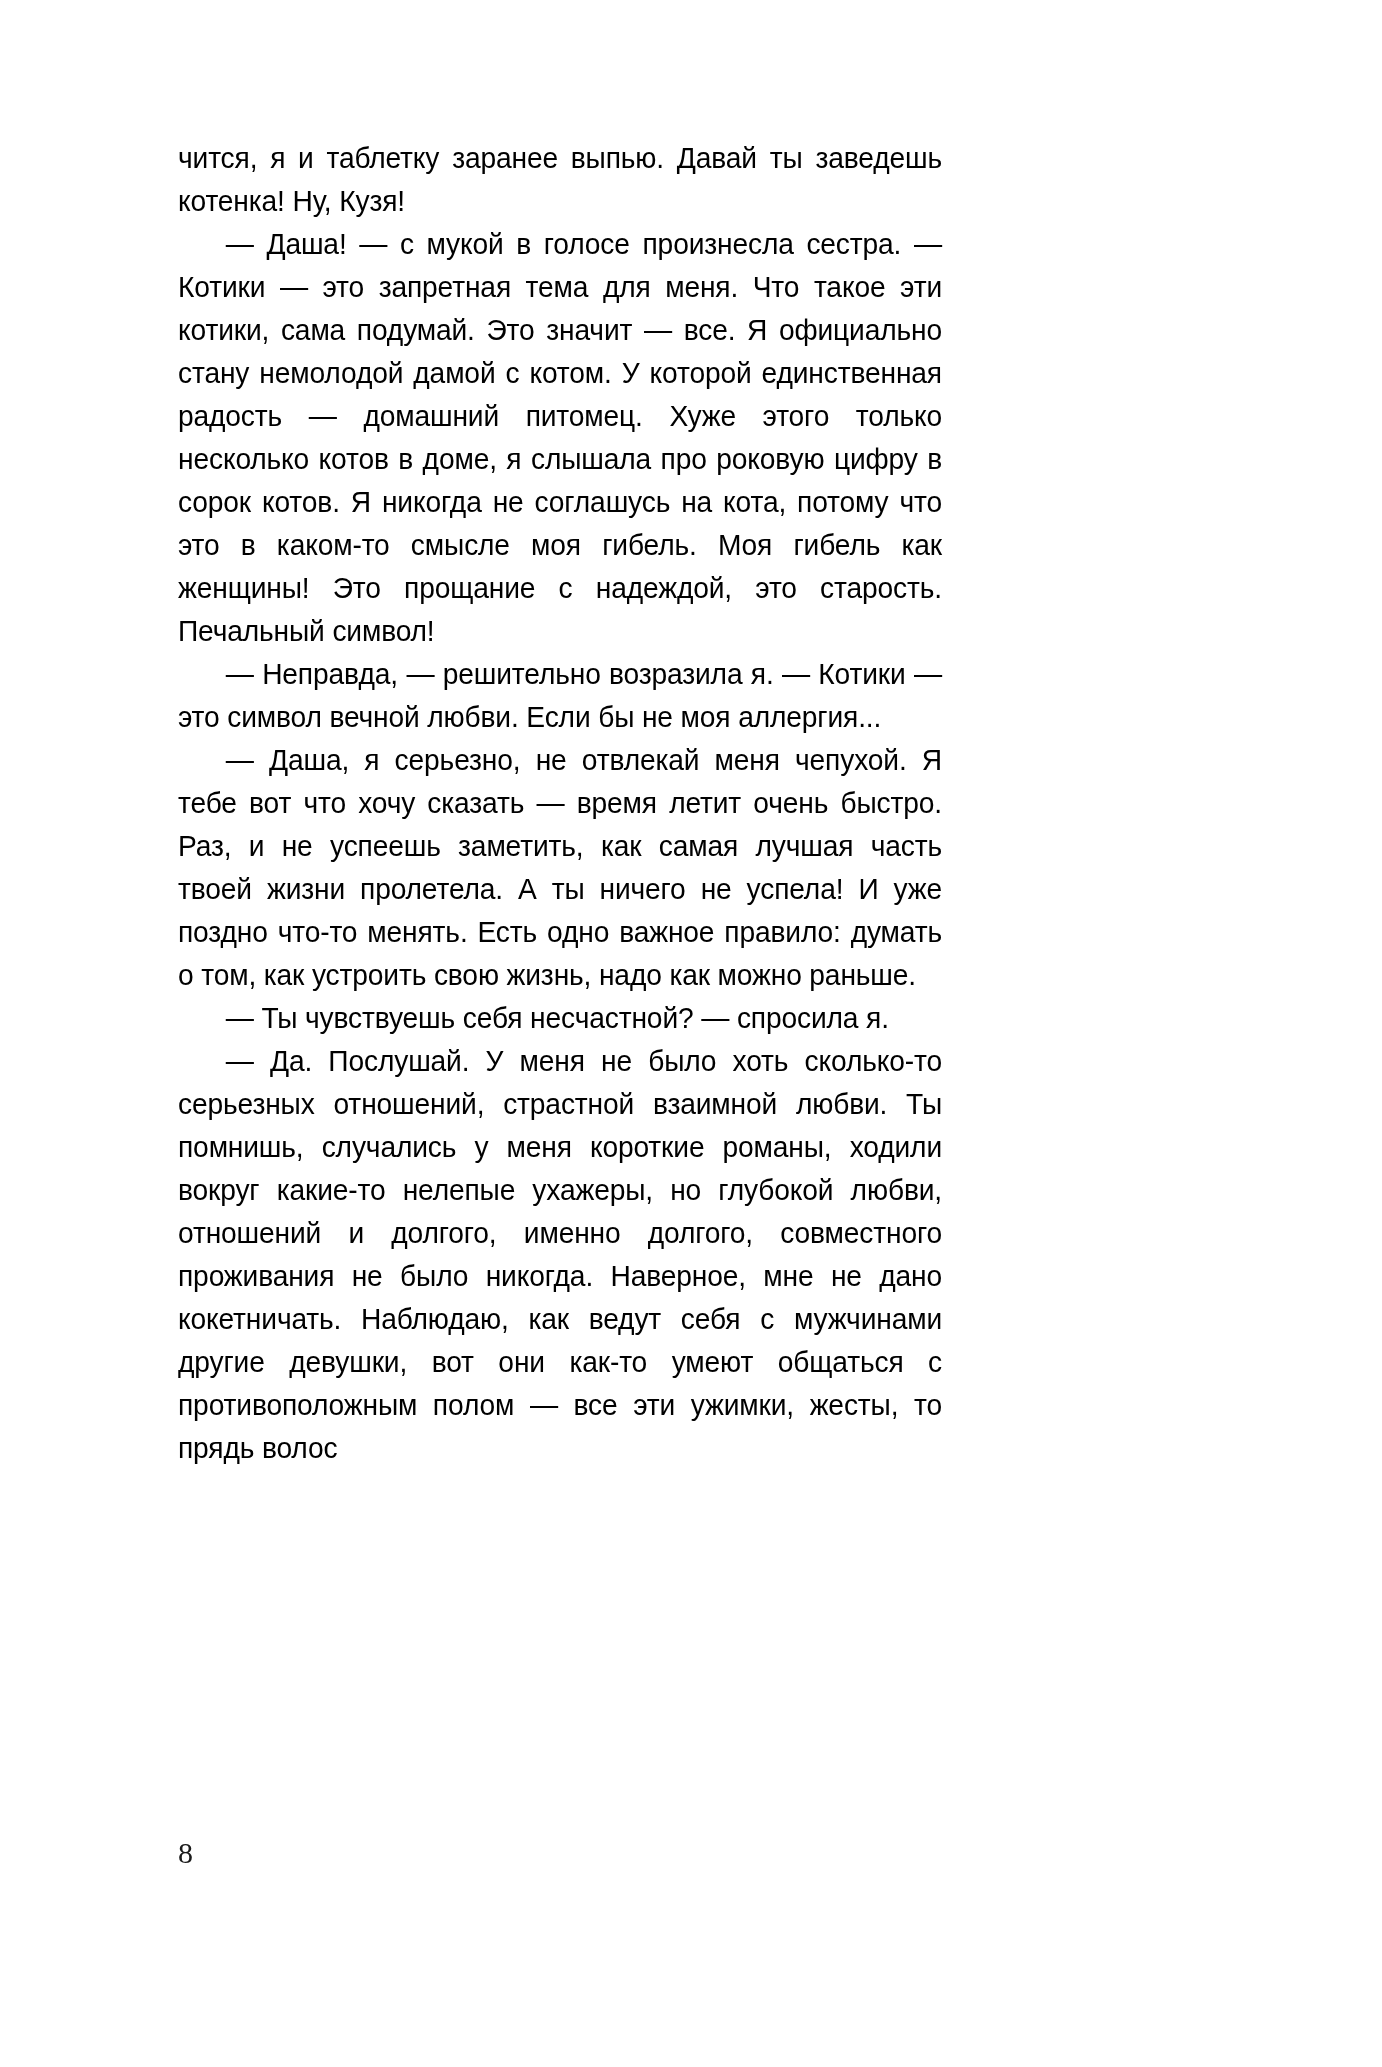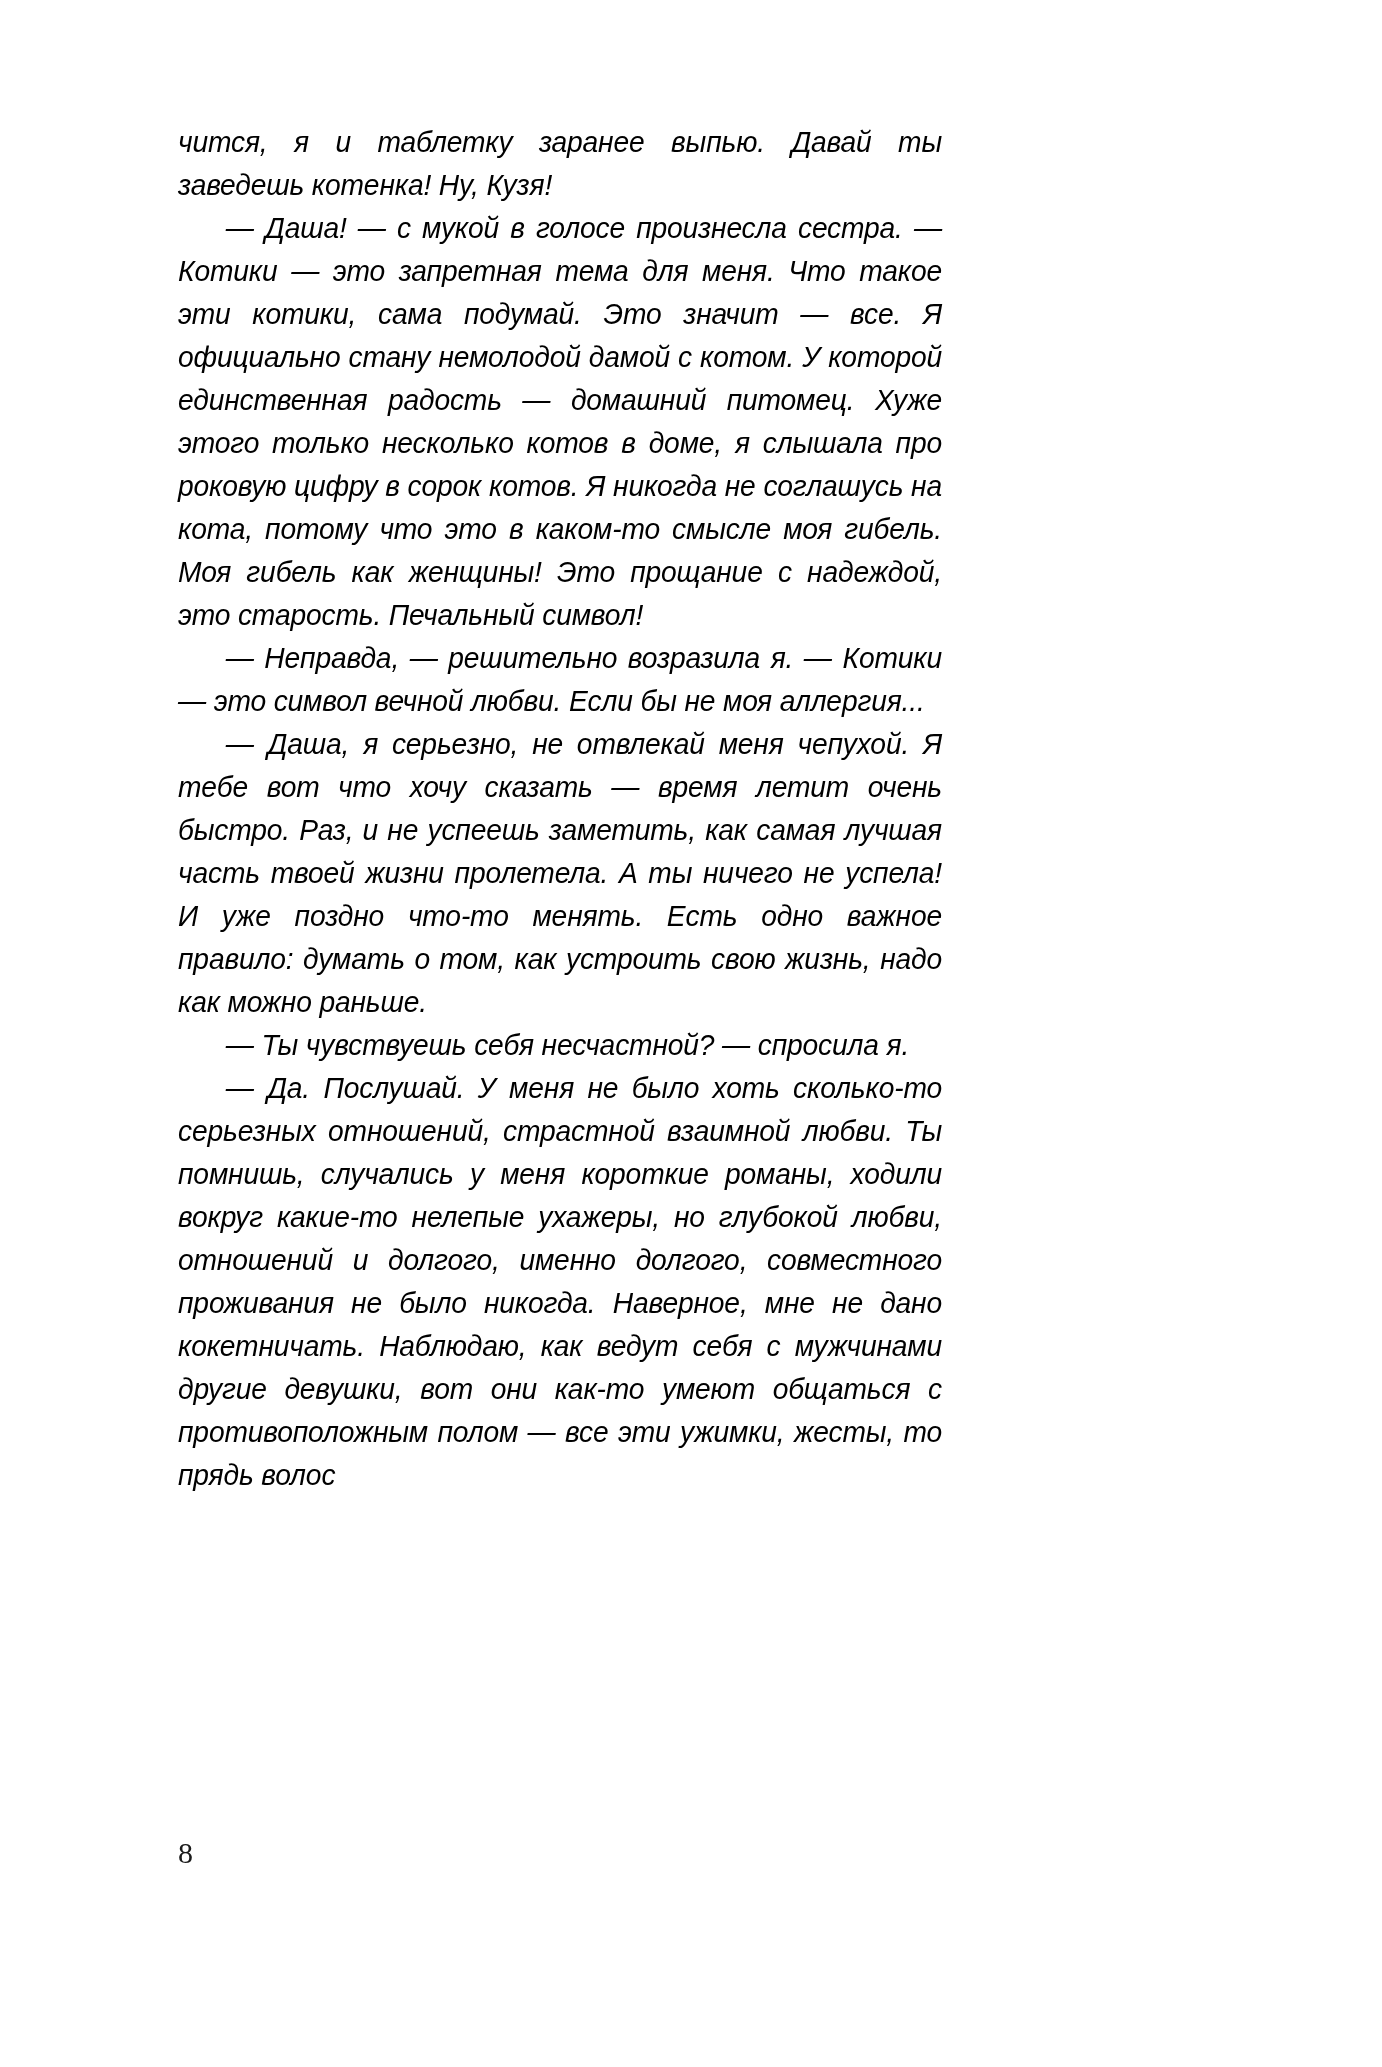--- a/index.html
+++ b/index.html
@@ -22,23 +22,22 @@
     left: 0;
     top: 0;
     width: 1382px;
     height: 2067px;
     background: #ffffff;
   }
 
   .text-block {
     position: absolute;
     left: 178px;
-    top: 120px;
+    top: 136px;
     width: 764px;
-    font-style: italic;
   }
 
   .para {
     margin: 0;
     text-align: justify;
     text-justify: inter-word;
     font-size: 29.5px;
     line-height: 43px;
     letter-spacing: -0.15px;
     word-spacing: 0px;

